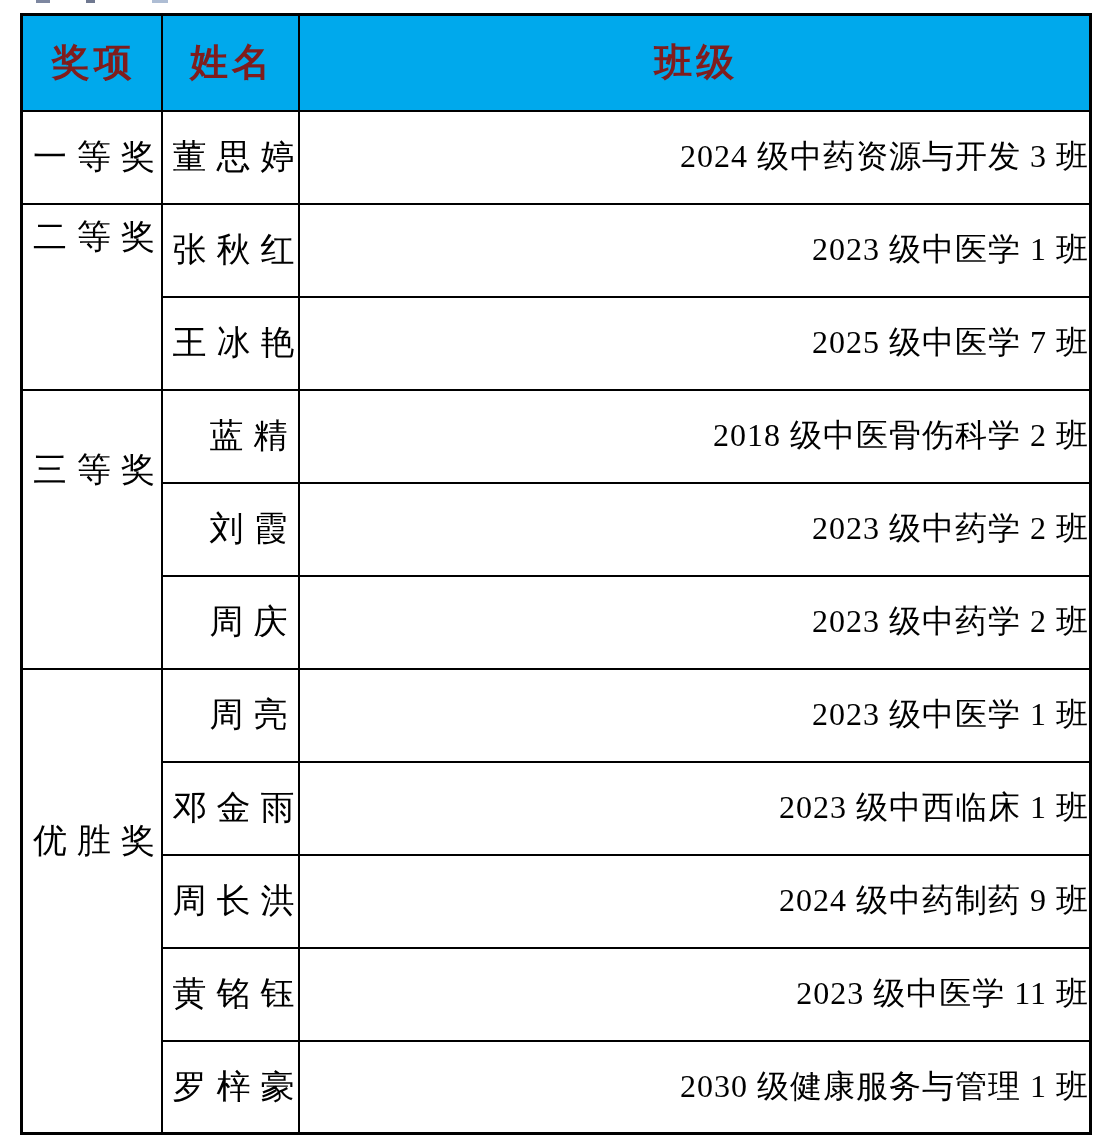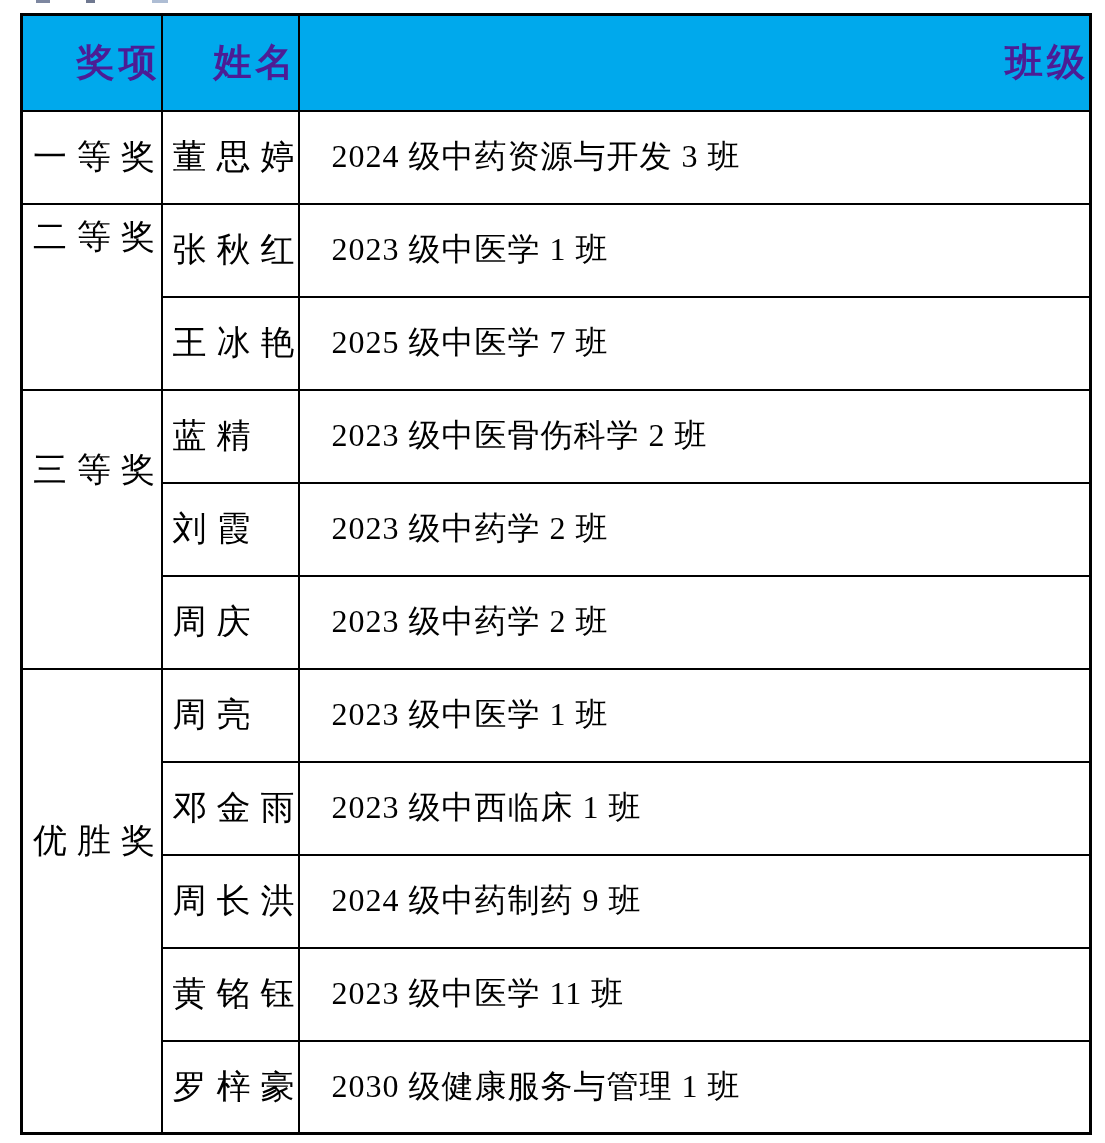--- a/index.html
+++ b/index.html
@@ -43,33 +43,33 @@
 
   col.c-award { width: 140px; }
   col.c-name  { width: 137px; }
   col.c-class { width: 792px; }
 
   thead tr { height: 96px; }
   tbody tr { height: 93px; }
 
   th {
     background: #00a9ec;
-    color: #4c1d95;
+    color: #7f1d1d;
     font-family: "Liberation Sans", "DejaVu Sans", sans-serif;
     font-weight: bold;
     font-size: 38px;
     letter-spacing: 4px;
     text-indent: 4px;
-    text-align: right;
+    text-align: center;
     vertical-align: middle;
     padding: 0;
   }
   td {
     color: #000000;
-    text-align: left;
+    text-align: right;
     vertical-align: middle;
     padding: 0;
     background: #ffffff;
   }
   td.award, td.name {
     font-size: 34px;
     letter-spacing: 10px;
     text-indent: 10px;
     white-space: nowrap;
   }
@@ -118,21 +118,21 @@
         <td class="cls">2023 级中医学 1 班</td>
       </tr>
       <tr>
         <td class="name">王冰艳</td>
         <td class="cls">2025 级中医学 7 班</td>
       </tr>
 
       <tr>
         <td class="award merged" rowspan="3">三等奖</td>
         <td class="name">蓝精</td>
-        <td class="cls">2023 级中医骨伤科学 2 班</td>
+        <td class="cls">2018 级中医骨伤科学 2 班</td>
       </tr>
       <tr>
         <td class="name">刘霞</td>
         <td class="cls">2023 级中药学 2 班</td>
       </tr>
       <tr>
         <td class="name">周庆</td>
         <td class="cls">2023 级中药学 2 班</td>
       </tr>
 

